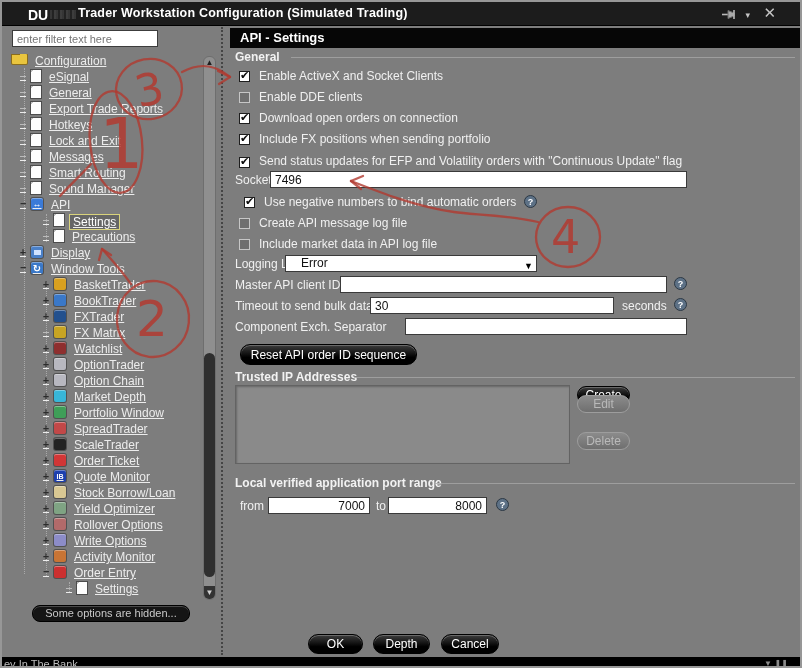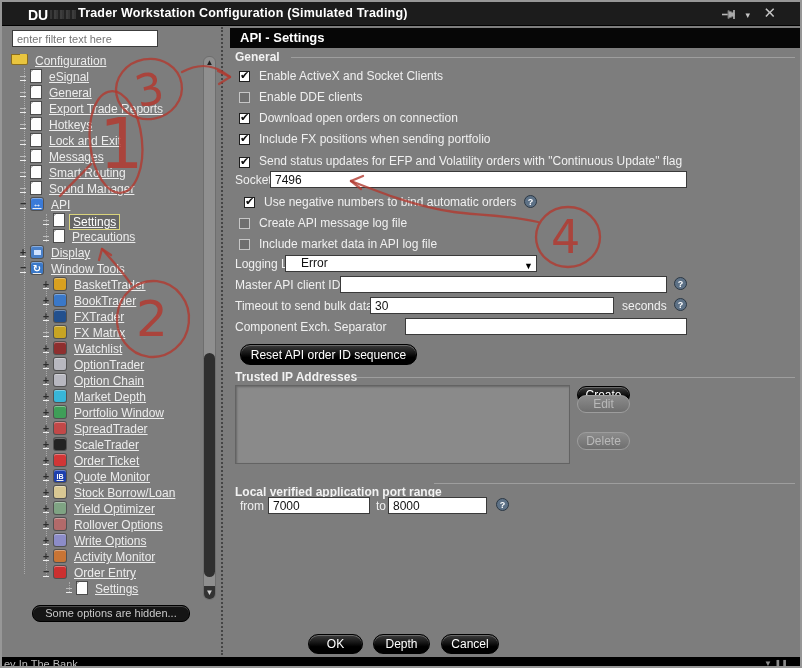--- a/index.html
+++ b/index.html
@@ -44,21 +44,21 @@
   .phead{position:absolute;left:228px;top:26px;width:570px;height:20px;background:#060606;color:#fff;font-weight:bold;font-size:13px;line-height:20px;padding-left:10px;}
   .grp{position:absolute;color:#f2f2f2;font-weight:bold;font-size:12px;}
   .grpline{position:absolute;height:0;border-top:1px solid #a6a6a6;opacity:.8;}
   .lab{position:absolute;color:#f0f0f0;font-size:12px;}
   .cbrow{position:absolute;height:16px;display:flex;align-items:center;color:#f0f0f0;font-size:12px;}
   .cbox{width:11px;height:11px;margin-right:9px;flex:none;position:relative;}
   .cbox.on{background:#fff;border:1px solid #1e1e1e;}
   .cbox.on::after{content:"\2714";position:absolute;left:0px;top:-3px;font-size:11px;color:#0a0a0a;}
   .cbox.off{background:#6f6f6f;border:1px solid #c6c6c6;}
   .tin{position:absolute;background:#fff;border:1px solid #3a3a3a;font-size:12px;color:#111;padding:0 4px;height:17px;}
-  .tin.r{}
+  .tin.r{text-align:right;}
   .combo{position:absolute;background:#fff;border:1px solid #3a3a3a;height:17px;font-size:12px;color:#111;padding:0 15px;line-height:15px;}
   .combo .arr{position:absolute;right:3px;top:3px;color:#000;font-size:9px;}
   .help{position:absolute;width:13px;height:13px;border-radius:50%;background:#5d7186;border:1px solid #2c3844;color:#fff;
       font-size:9px;font-weight:bold;text-align:center;line-height:12px;}
   .btn{position:absolute;background:linear-gradient(#3e3e3e,#000 65%);border:1px solid #000;box-shadow:inset 0 1px 0 #6a6a6a;
       border-radius:10px;color:#fff;font-size:12px;text-align:center;cursor:default;}
   .btn.dis{background:linear-gradient(#8b8b8b,#6f6f6f);border:1px solid #9d9d9d;color:#b9b9b9;box-shadow:none;}
   .listbox{position:absolute;left:233px;top:383px;width:335px;height:79px;background:#8a8a8a;border:1px solid #636363;box-shadow:inset 1px 1px 2px rgba(0,0,0,.25);}
   
   .bbar{position:absolute;left:0;top:655px;width:798px;height:13px;background:#000;color:#bdbdbd;font-size:11px;overflow:hidden;}
@@ -336,21 +336,21 @@
 
   <div class="btn" style="left:238px;top:342px;width:177px;height:21px;line-height:20px;">Reset API order ID sequence</div>
 
   <div class="grp" style="left:233px;top:368px;">Trusted IP Addresses</div>
   <div class="grpline" style="left:352px;top:375px;width:441px;"></div>
   <div class="listbox"></div>
   <div class="btn" style="left:575px;top:384px;width:53px;height:18px;line-height:17px;">Create</div>
   <div class="btn dis" style="left:575px;top:393px;width:53px;height:18px;line-height:17px;">Edit</div>
   <div class="btn dis" style="left:575px;top:430px;width:53px;height:18px;line-height:17px;">Delete</div>
 
-  <div class="grp" style="left:233px;top:474px;margin-top:9px;">Local verified application port range</div>
+  <div class="grp" style="left:233px;top:474px;">Local verified application port range</div>
   <div class="grpline" style="left:432px;top:481px;width:361px;"></div>
   <div class="lab" style="left:238px;top:497px;">from</div>
   <input class="tin r" style="left: 266px; top: 495px; width: 102px;" value="7000">
   <div class="lab" style="left:374px;top:497px;">to</div>
   <input class="tin r" style="left: 386px; top: 495px; width: 99px;" value="8000">
   <div class="help" style="left:494px;top:496px;">?</div>
 
   <div class="btn" style="left:306px;top:632px;width:55px;height:20px;line-height:19px;">OK</div>
   <div class="btn" style="left:371px;top:632px;width:57px;height:20px;line-height:19px;">Depth</div>
   <div class="btn" style="left:439px;top:632px;width:58px;height:20px;line-height:19px;">Cancel</div>

